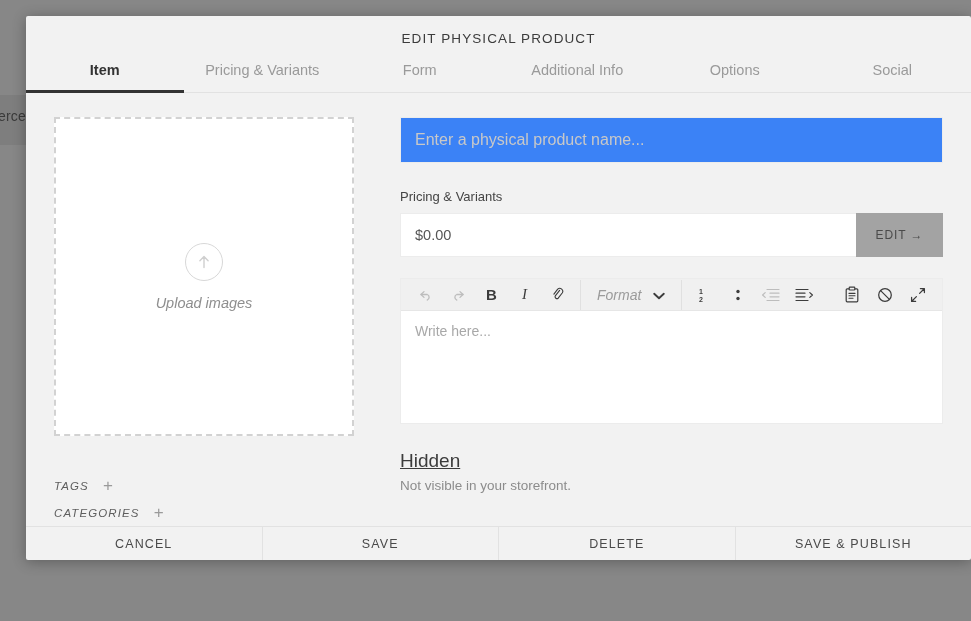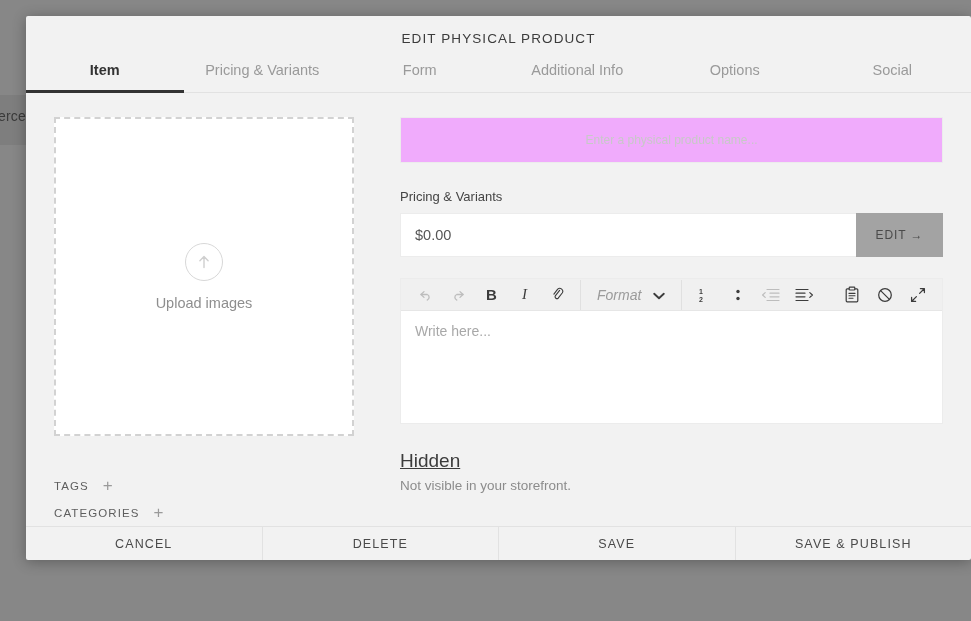--- a/index.html
+++ b/index.html
@@ -93,20 +93,21 @@
     display: flex;
     padding: 24px 28px 0 28px;
     gap: 44px;
   }
 
   
   .left-col {
     width: 302px;
     display: flex;
     flex-direction: column;
+    font-style: italic;
   }
   .uploader {
     width: 300px;
     height: 319px;
     background: #ffffff;
     border: 2px dashed #d2d2d2;
     display: flex;
     flex-direction: column;
     align-items: center;
     justify-content: center;
@@ -149,28 +150,27 @@
 
   
   .right-col {
     flex: 1;
     display: flex;
     flex-direction: column;
   }
   .name-input {
     width: 100%;
     height: 46px;
-    background: #f0abfc;
+    background: #3b82f6;
     border: 1px solid #ececec;
     padding: 0 14px;
-    font-size: 12px;
+    font-size: 16px;
     color: #333;
     font-family: "Liberation Sans", sans-serif;
     outline: none;
-    text-align: center;
   }
   .name-input::placeholder { color: #c8c8c8; }
 
   .section-label {
     font-size: 13px;
     color: #444;
     margin: 26px 0 9px 0;
   }
 
   .price-row {
@@ -446,18 +446,18 @@
       <div class="visibility">
         <div class="visibility-title">Hidden</div>
         <div class="visibility-sub">Not visible in your storefront.</div>
       </div>
 
     </div>
   </div>
 
   <div class="modal-footer">
     <div class="footer-btn">CANCEL</div>
+    <div class="footer-btn">SAVE</div>
     <div class="footer-btn">DELETE</div>
-    <div class="footer-btn">SAVE</div>
     <div class="footer-btn">SAVE &amp; PUBLISH</div>
   </div>
 
 </div>
 
 </body></html>

